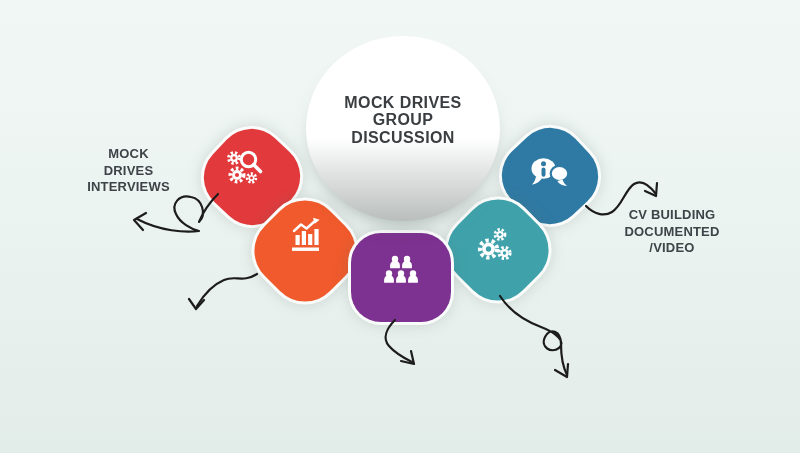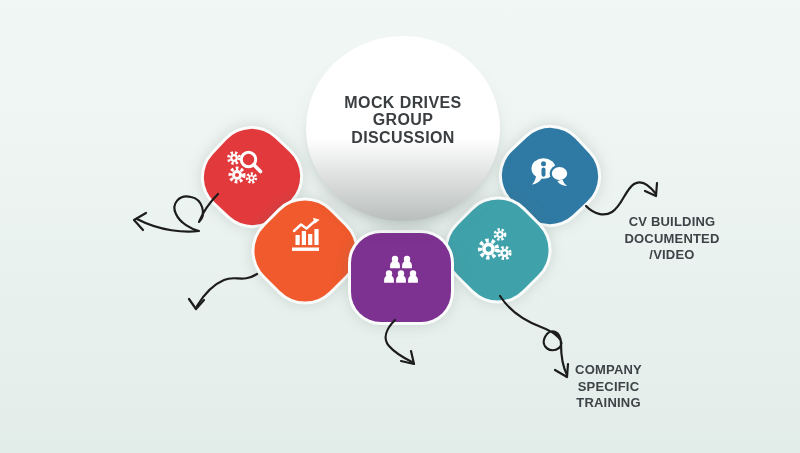--- a/index.html
+++ b/index.html
@@ -54,21 +54,21 @@
   .plabel{
     position:absolute;z-index:7;
     text-align:center;white-space:pre-line;
     font-size:13px;line-height:16.5px;font-weight:bold;
     letter-spacing:.2px;color:#3e4347;
   }
   #label-0{left:56px; top:146px;width:145px;}
   #label-1{left:161px;top:315px;width:145px;}
   #label-2{left:297px;top:354px;width:160px;}
   #label-3{left:536px;top:362px;width:145px;}
-  #label-4{left:592px;top:214px;width:160px;}
+  #label-4{left:592px;top:207px;width:160px;}
   
   .arrows{position:absolute;left:0;top:0;z-index:6;}
   .arrows path{fill:none;stroke:#1c1c1c;stroke-width:2.2;stroke-linecap:round;stroke-linejoin:round;}
 </style>
 </head>
 <body>
 
 <div class="stage">
 
   <svg class="arrows" width="800" height="453" viewBox="0 0 800 453">
@@ -161,20 +161,20 @@
       <path d="M34.5,24.5 C35.6,27.6 37.2,29.6 39.2,31 C34.4,30.8 30.8,28.8 29.4,26 Z" fill="#fff"></path>
     </svg>
   </div>
 
   <div class="center-circle">
     <div class="center-title">MOCK DRIVES
 GROUP
 DISCUSSION</div>
   </div>
 
-  <div class="plabel" id="label-3">COMPANY
-SPECIFIC
-TRAINING</div>
+  <div class="plabel" id="label-0">MOCK
+DRIVES
+INTERVIEWS</div>
   <div class="plabel" id="label-4">CV BUILDING
 DOCUMENTED
 /VIDEO</div>
 
 </div>
 
 </body></html>

